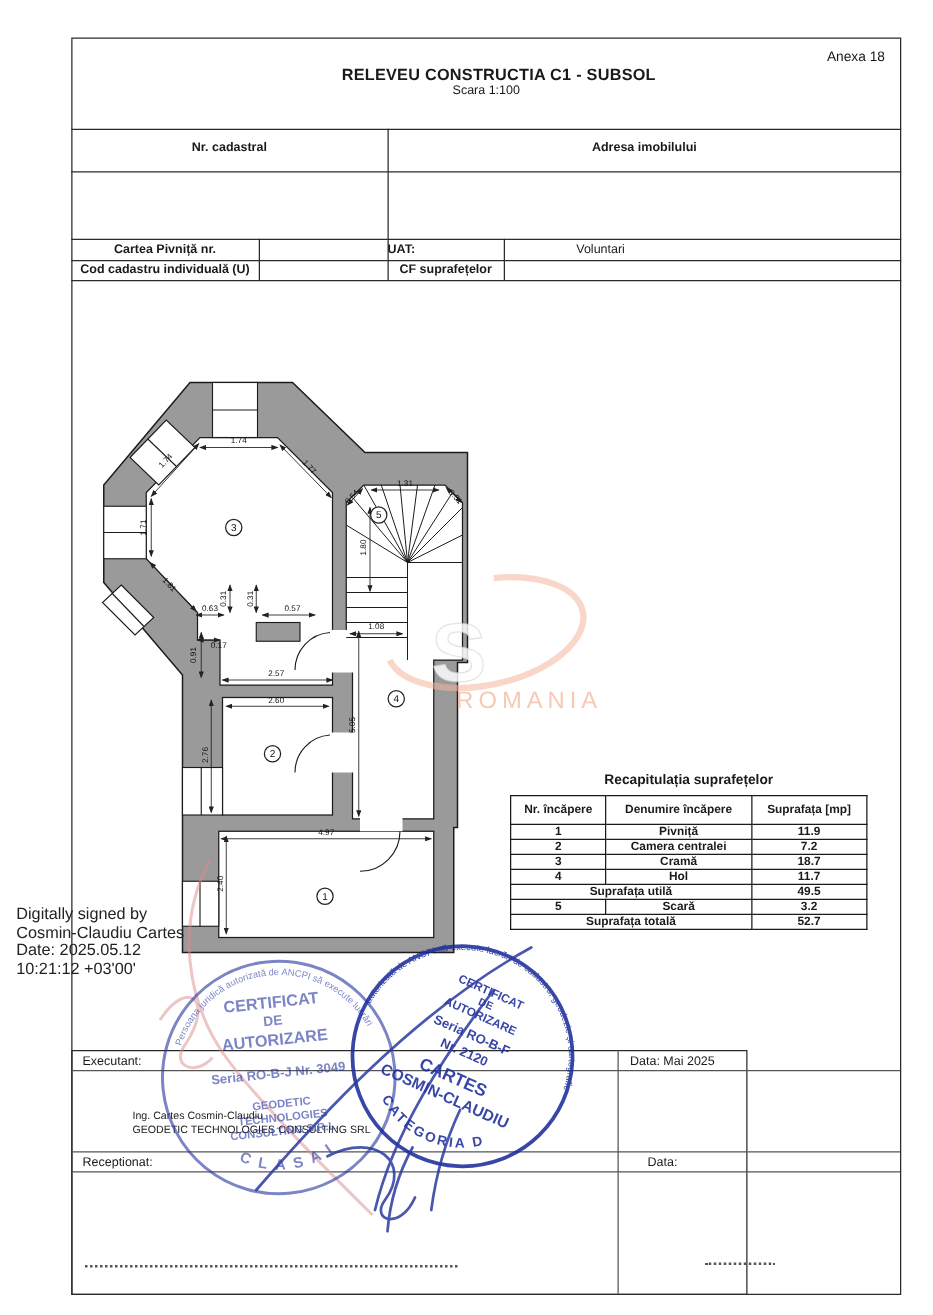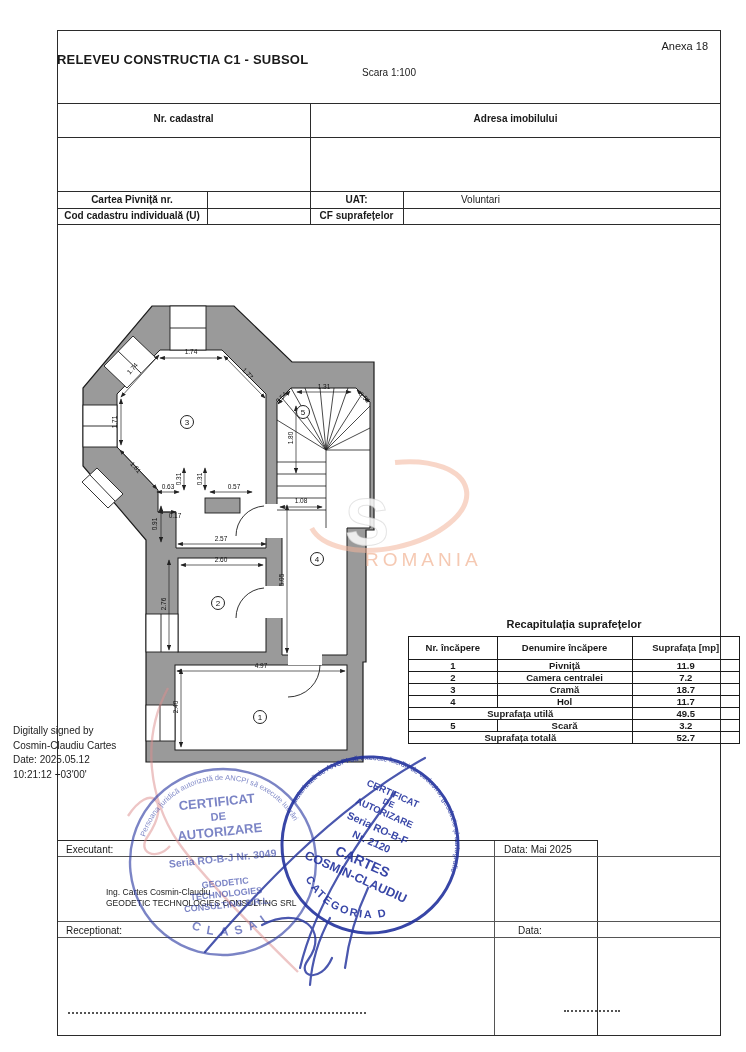--- a/index.html
+++ b/index.html
@@ -2,41 +2,41 @@
 <html><head>
 <meta charset="utf-8">
 <style>
   html,body{margin:0;padding:0;background:#fff;}
   body{width:746px;height:1052px;position:relative;overflow:hidden;
        font-family:"Liberation Sans",sans-serif;color:#1a1a1a;}
   .abs{position:absolute;}
   
   #page-border{left:57px;top:30px;width:664px;height:1006px;border:1.4px solid #2b2b2b;box-sizing:border-box;}
   #anexa{right:38px;top:40px;font-size:11px;}
-  #doc-title{left:57px;top:52px;width:664px;font-weight:bold;font-size:13px;letter-spacing:.2px;}
+  #doc-title{left:67px;top:52px;width:664px;text-align:center;font-weight:bold;font-size:13px;letter-spacing:.2px;}
   #doc-scale{left:57px;top:67px;width:664px;text-align:center;font-size:10px;}
   
   .ht-line{background:#2b2b2b;}
   .ht-cell{font-size:10px;box-sizing:border-box;}
   .bold{font-weight:bold;}
   
-  #recap{left:408px;top:618px;width:332px;}
+  #recap{left:408px;top:618px;width:286px;}
   #recap-title{text-align:center;font-weight:bold;font-size:11px;margin-bottom:6px;}
   #recap table{border-collapse:collapse;width:100%;border:1.6px solid #1a1a1a;padding-left:23px;}
   #recap th,#recap td{border:1.2px solid #1a1a1a;font-size:9.5px;font-weight:bold;
        text-align:center;padding:0 2px;height:11px;line-height:10px;}
   #recap th{height:22px;line-height:10px;}
   
   #plan{left:70px;top:290px;}
   
   #wm{left:270px;top:430px;pointer-events:none;}
   
   #sigblock{left:13px;top:710px;width:150px;}
   #sig-name{font-size:16px;color:#222;line-height:20px;}
-  #sig-info{margin-top:14px;font-size:10px;line-height:14.5px;color:#222;}
+  #sig-info{margin-top:14px;font-size:13px;line-height:14.5px;color:#222;}
   
   #footer-box{left:57px;top:840px;width:541px;height:196px;border:1.4px solid #2b2b2b;box-sizing:border-box;}
   .f-line{position:absolute;background:#555;}
   .f-label{position:absolute;font-size:10px;}
   #exec-co{position:absolute;left:48px;top:46px;font-size:8.5px;font-weight:normal;line-height:11px;}
   .dotline{position:absolute;border-bottom:2px dotted #555;height:1px;}
   
   #stamps{left:0;top:0;pointer-events:none;}
 </style>
 </head>
@@ -55,21 +55,21 @@
   <div class="abs ht-line" style="left:57px;top:208px;width:664px;height:1px"></div>
   <div class="abs ht-line" style="left:57px;top:224px;width:664px;height:1px"></div>
 
   <div class="abs ht-line" style="left:310px;top:103px;width:1px;height:121px"></div>
   <div class="abs ht-line" style="left:207px;top:191px;width:1px;height:33px"></div>
   <div class="abs ht-line" style="left:403px;top:191px;width:1px;height:33px"></div>
 
   <div class="abs ht-cell bold" style="left:57px;top:113px;width:253px;text-align:center">Nr. cadastral</div>
   <div class="abs ht-cell bold" style="left:310px;top:113px;width:411px;text-align:center">Adresa imobilului</div>
   <div class="abs ht-cell bold" style="left:57px;top:194px;width:150px;text-align:center">Cartea Pivniță  nr.</div>
-  <div class="abs ht-cell bold" style="left:310px;top:194px;width:93px;text-align:center">UAT:</div>
+  <div class="abs ht-cell bold" style="left:310px;top:194px;width:93px;text-align:left">UAT:</div>
   <div class="abs ht-cell" style="left:461px;top:194px;width:120px">Voluntari</div>
   <div class="abs ht-cell bold" style="left:57px;top:210px;width:150px;text-align:center">Cod cadastru individuală (U)</div>
   <div class="abs ht-cell bold" style="left:310px;top:210px;width:93px;text-align:center">CF suprafețelor</div>
 </div>
 
 <svg class="abs" id="plan" width="320" height="490" viewBox="70 290 320 490">
   <defs>
     <marker id="arr" viewBox="0 0 8 6" refX="7" refY="3" markerWidth="8" markerHeight="6" orient="auto-start-reverse">
       <path d="M0,0 L8,3 L0,6 z" fill="#222"></path>
     </marker>

